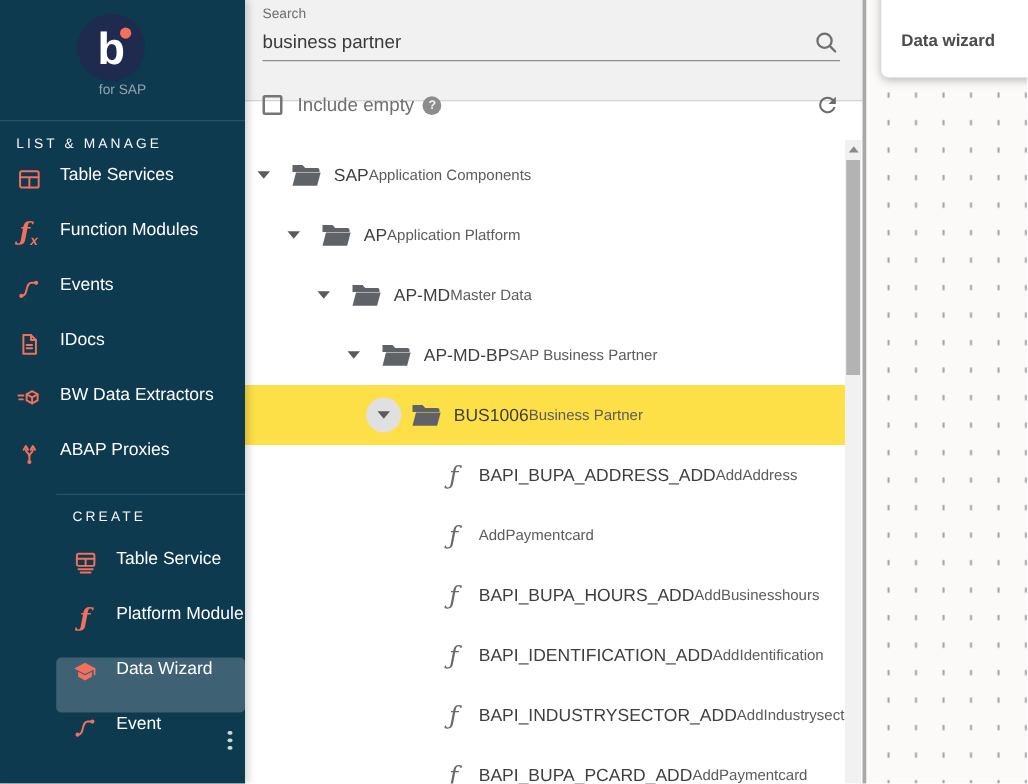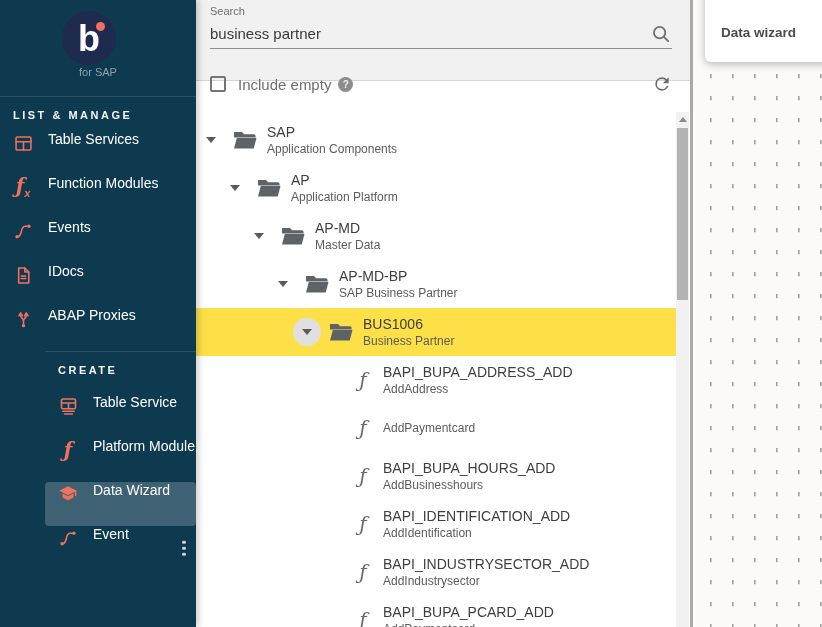--- a/index.html
+++ b/index.html
@@ -13,21 +13,21 @@
   .logo-block{height:97px;position:relative;border-bottom:1px solid rgba(255,255,255,0.12);}
   .logo-circle{position:absolute;left:62px;top:11px;width:54px;height:54px;border-radius:50%;
                background:#1e2a4e;display:flex;align-items:center;justify-content:center;}
   .logo-letter{color:#fff;font-size:36px;font-weight:bold;line-height:1;margin-top:2px;}
   .logo-dot{position:absolute;right:11px;top:11px;width:9px;height:9px;border-radius:50%;background:#f2705c;}
   .logo-sub{position:absolute;left:0;right:0;top:66px;text-align:center;
             color:#93a2ac;font-size:11px;}
   .nav-section{padding-top:6px;}
   .nav-section.second{border-top:1px solid rgba(255,255,255,0.12);margin-left:45px;}
   .section-title{height:24px;line-height:24px;margin-bottom:4px;padding-left:13px;
-                 color:#f4f6f7;font-size:11px;font-weight:bold;letter-spacing:2.5px;}
+                 color:#f4f6f7;font-size:11px;font-weight:normal;letter-spacing:2.5px;}
   .nav-section.second .section-title{margin-bottom:12px;}
   .nav-item{height:44px;display:flex;align-items:flex-start;padding-left:11px;cursor:pointer;position:relative;}
   .nav-item.selected{background:rgba(255,255,255,0.20);border-radius:4px;}
   .nav-icon{width:24px;height:24px;display:flex;align-items:center;justify-content:center;flex:0 0 24px;}
   .nav-label{color:#ffffff;font-size:14px;margin-left:13px;}
   .icon-fx,.icon-f{color:#f2705c;font-family:"DejaVu Serif",serif;font-style:italic;
                    font-size:20px;line-height:1;font-weight:bold;}
   .icon-fx .sub-x{font-size:11px;vertical-align:-4px;font-family:"Liberation Sans",sans-serif;}
   .kebab{position:absolute;right:10px;top:50%;transform:translateY(-50%);width:4px;}
   .kebab i{display:block;width:3.5px;height:3.5px;border-radius:50%;background:#cdd6db;margin:2.5px 0;}
@@ -52,21 +52,21 @@
   .tree{position:absolute;left:0;top:112px;right:0;bottom:0;background:#fff;padding-top:4px;}
   .trow{height:48px;display:flex;align-items:center;width:480px;}
   .trow.selected{background:#fde047;}
   .tri-box{width:22px;height:26px;display:flex;align-items:center;justify-content:center;flex:0 0 22px;}
   .tri-box.ripple{background:#e0e0e0;border-radius:50%;width:28px;flex:0 0 28px;height:28px;margin:0 -3px;}
   .tri{width:0;height:0;border-left:5px solid transparent;border-right:5px solid transparent;
        border-top:6px solid #5a5a5a;}
   .lvl0{padding-left:4px;} .lvl1{padding-left:28px;} .lvl2{padding-left:52px;}
   .lvl3{padding-left:76px;} .lvl4{padding-left:100px;}
   .folder{width:26px;height:24px;margin-left:10px;flex:0 0 26px;display:flex;align-items:center;}
-  .tinfo{display:flex;flex-direction:column;margin-left:9px;}
+  .tinfo{display:flex;flex-direction:row;margin-left:9px;}
   .tcode{font-size:14px;color:#3e3e3e;line-height:17px;}
   .tname{font-size:12px;color:#5c5c5c;line-height:16px;}
   .frow{height:48px;display:flex;align-items:center;width:480px;padding-left:156px;}
   .f-ic{width:22px;flex:0 0 22px;text-align:center;color:#6a6a6a;
         font-family:"DejaVu Serif",serif;font-style:italic;font-size:20px;line-height:1;}
 
   
   .vscroll{position:absolute;left:480px;top:112px;bottom:0;width:13px;background:#f1f1f1;}
   .vscroll .arrow-up{height:14px;display:flex;align-items:center;justify-content:center;}
   .vscroll .arrow-up i{width:0;height:0;border-left:4.5px solid transparent;
@@ -135,20 +135,30 @@
         <span class="nav-icon">
           <svg class="coral" width="21" height="21" viewBox="0 0 24 24">
               <path d="M6.5 3.5h7l4.5 4.5v12.5H6.5z"></path>
               <path d="M13.5 3.5V8h4.5"></path>
               <path d="M9.5 12.5h5M9.5 15.5h5"></path>
             </svg>
         </span>
         <span class="nav-label">IDocs</span>
       </div>
 
+      <div class="nav-item">
+        <span class="nav-icon">
+          <svg class="coral" width="21" height="21" viewBox="0 0 24 24">
+              <path d="M14.5 4.5l5 2.8v5.6l-5 2.8-5-2.8V7.3z"></path>
+              <path d="M9.5 7.3l5 2.8 5-2.8M14.5 10.1v5.6"></path>
+              <path d="M2 8.5h4.5M2.8 12h3.2"></path>
+            </svg>
+        </span>
+        <span class="nav-label">BW Data Extractors</span>
+      </div>
 
       <div class="nav-item">
         <span class="nav-icon">
           <svg class="coral" width="21" height="21" viewBox="0 0 24 24">
               <circle cx="12" cy="19" r="1.9" fill="#f2705c" stroke="none"></circle>
               <path d="M12 17.5v-4c0-3-3.2-2.6-3.2-6"></path>
               <path d="M12 13.5c0-3 3.2-2.6 3.2-6"></path>
               <path d="M6.8 7.8 8.8 4.4l2 3.4" fill="none"></path>
               <path d="M13.2 7.8l2-3.4 2 3.4" fill="none"></path>
             </svg>

